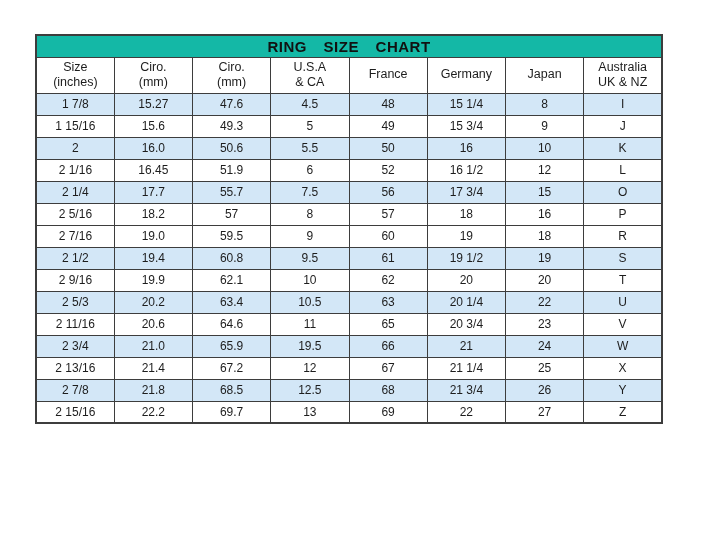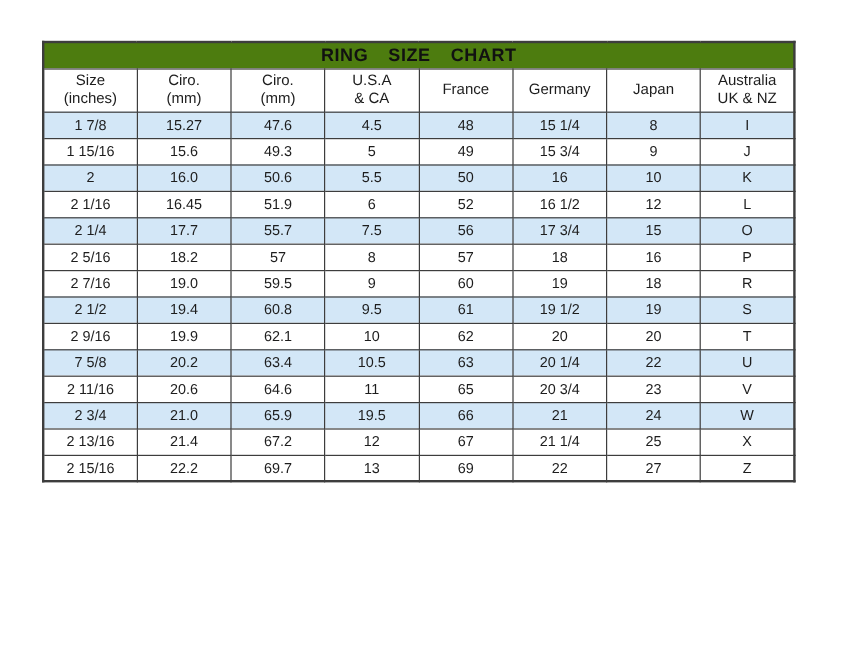--- a/index.html
+++ b/index.html
@@ -27,21 +27,21 @@
     vertical-align: middle;
     color: #1d1d1d;
     padding: 0;
   }
   .title-row th {
     height: 22px;
     font-size: 15px;
     font-weight: bold;
     letter-spacing: 0.5px;
     word-spacing: 12px;
-    background: #4d7c0f;
+    background: #14b8a6;
     color: #111111;
   }
   .header-row th {
     height: 35px;
     font-size: 12.5px;
     font-weight: normal;
     background: #ffffff;
     line-height: 1.25;
     padding: 2px 0;
   }
@@ -180,21 +180,21 @@
           <td>2 9/16</td>
           <td>19.9</td>
           <td>62.1</td>
           <td>10</td>
           <td>62</td>
           <td>20</td>
           <td>20</td>
           <td>T</td>
         </tr>
         <tr class="stripe">
-          <td>7 5/8</td>
+          <td>2 5/3</td>
           <td>20.2</td>
           <td>63.4</td>
           <td>10.5</td>
           <td>63</td>
           <td>20 1/4</td>
           <td>22</td>
           <td>U</td>
         </tr>
         <tr>
           <td>2 11/16</td>
@@ -219,20 +219,30 @@
         <tr>
           <td>2 13/16</td>
           <td>21.4</td>
           <td>67.2</td>
           <td>12</td>
           <td>67</td>
           <td>21 1/4</td>
           <td>25</td>
           <td>X</td>
         </tr>
+        <tr class="stripe">
+          <td>2 7/8</td>
+          <td>21.8</td>
+          <td>68.5</td>
+          <td>12.5</td>
+          <td>68</td>
+          <td>21 3/4</td>
+          <td>26</td>
+          <td>Y</td>
+        </tr>
         <tr>
           <td>2 15/16</td>
           <td>22.2</td>
           <td>69.7</td>
           <td>13</td>
           <td>69</td>
           <td>22</td>
           <td>27</td>
           <td>Z</td>
         </tr>

